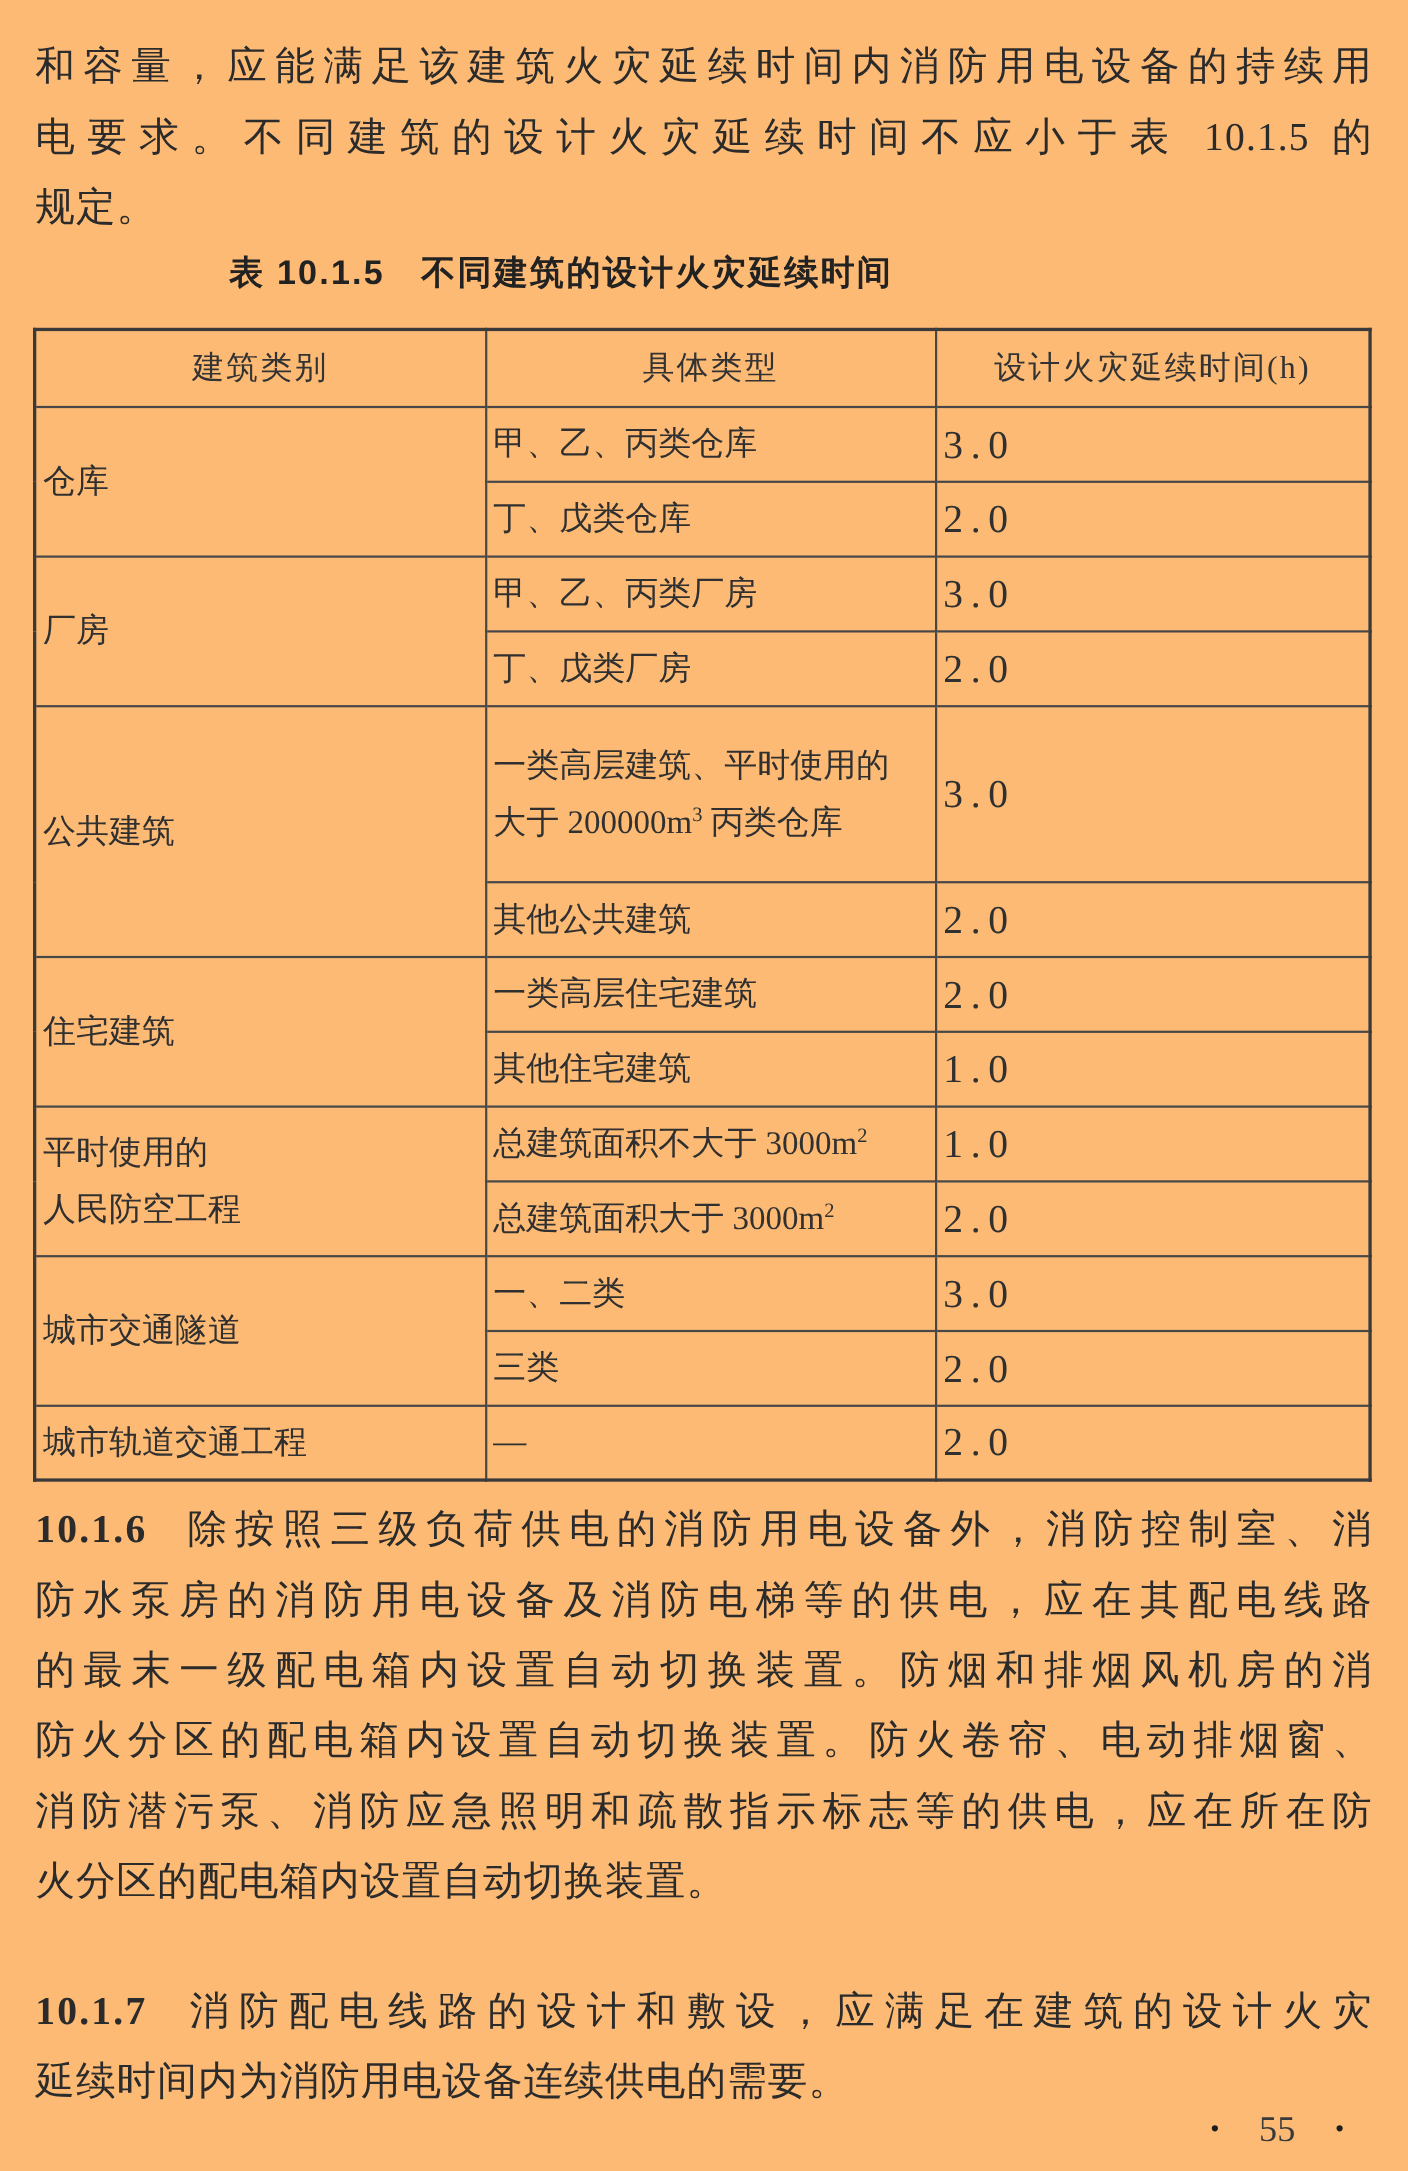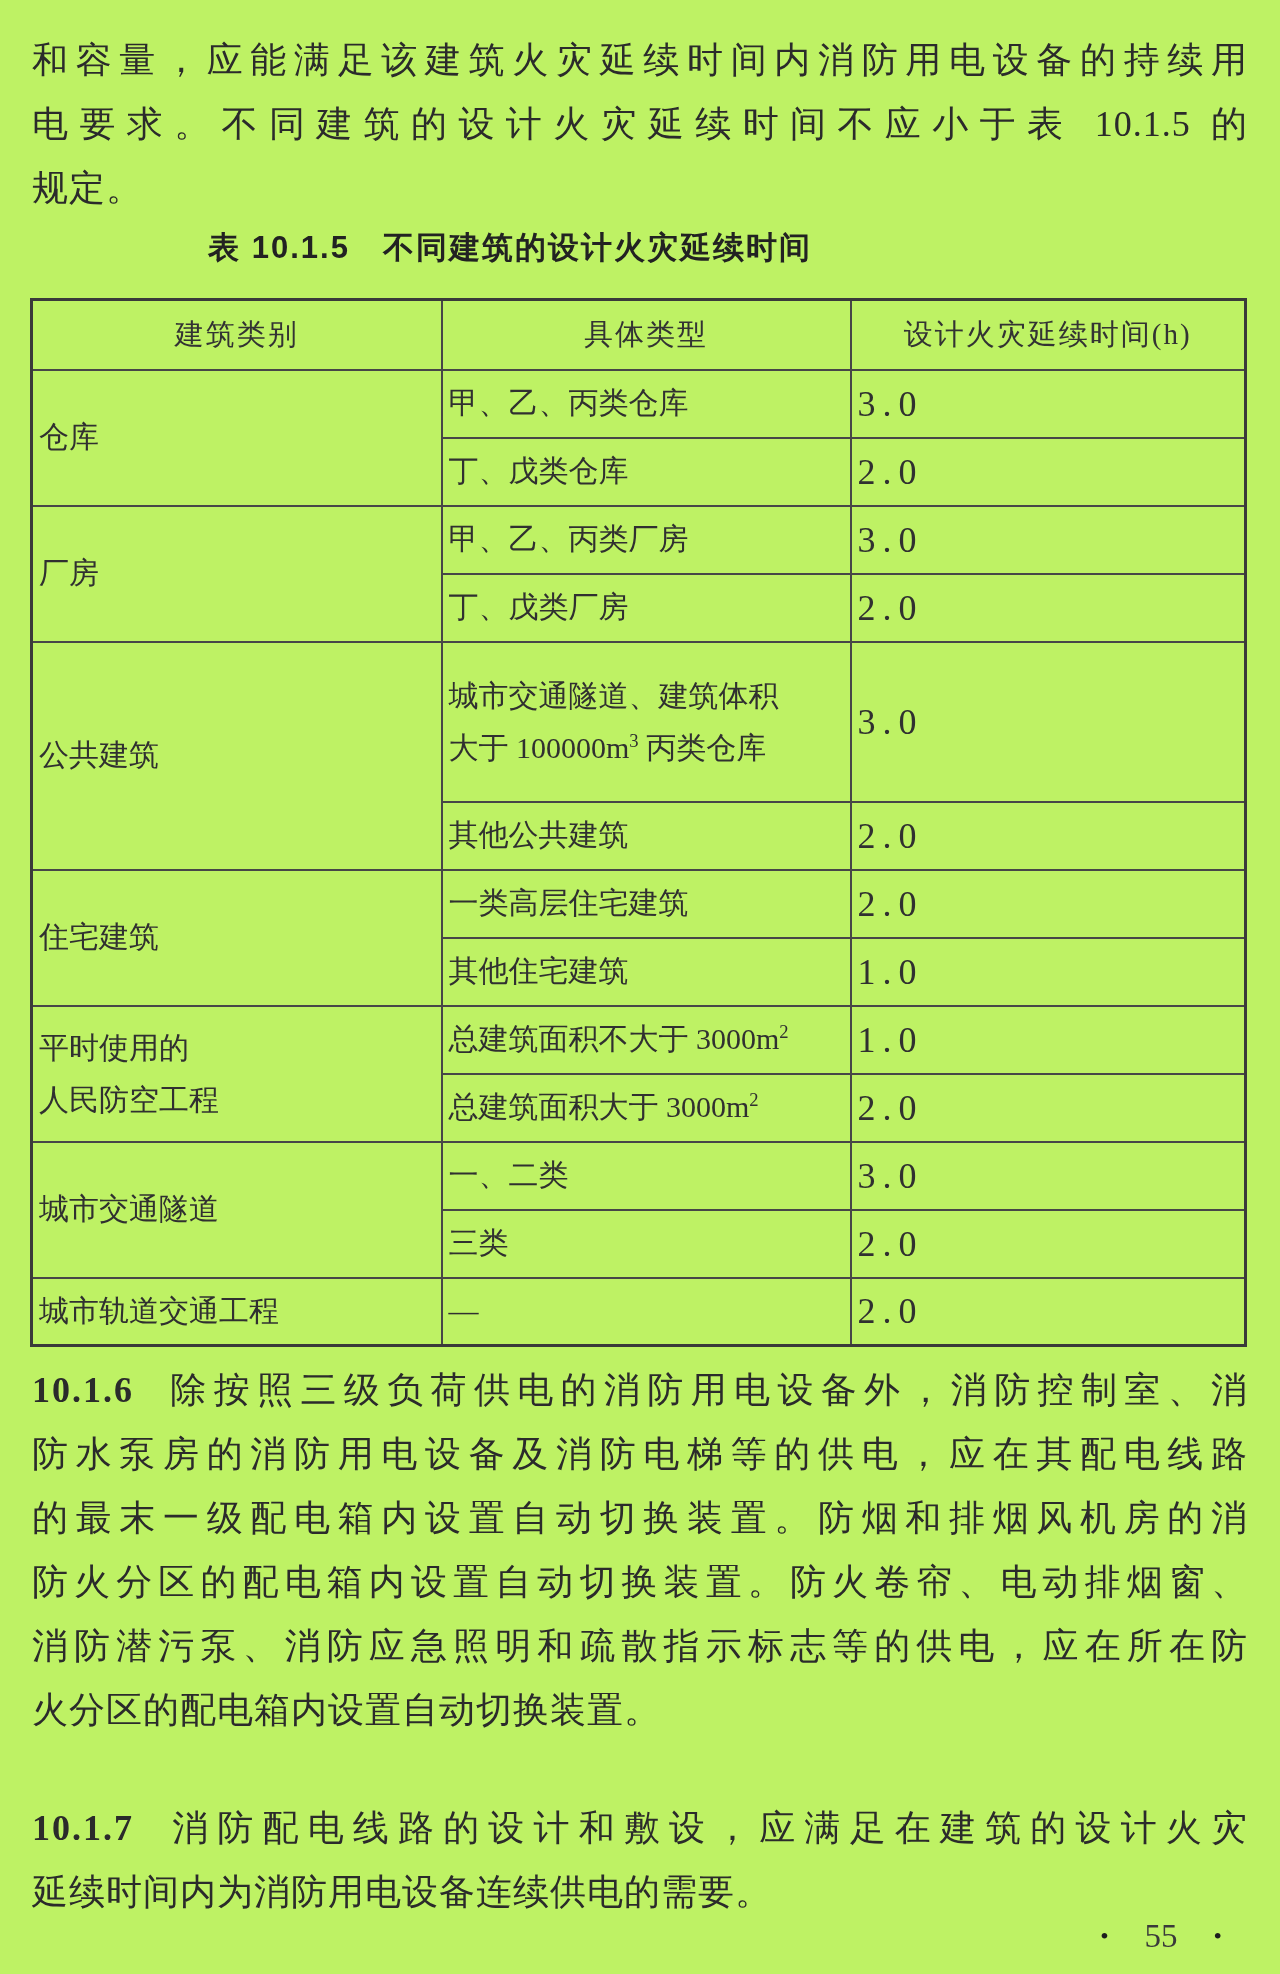--- a/index.html
+++ b/index.html
@@ -1,21 +1,21 @@
 <!DOCTYPE html>
 <html lang="zh"><head>
 <meta charset="utf-8">
 <style>
   * { margin: 0; padding: 0; box-sizing: border-box; }
   html, body { background: #ffffff; }
   .page {
     position: relative;
     width: 1280px;
     height: 1974px;
-    background: #bef264;
+    background: #fdba74;
     color: #2b2b2b;
     font-family: "Liberation Serif", "DejaVu Serif", serif;
     overflow: hidden;
   }
   
   .para { position: absolute; left: 32px; width: 1216px; }
   .line {
     height: 64px;
     line-height: 64px;
     font-size: 36px;
@@ -125,22 +125,22 @@
       <td class="duration">3.0</td>
     </tr>
     <tr class="h-row">
       <td>丁、戊类厂房</td>
       <td class="duration">2.0</td>
     </tr>
 
     <tr class="h-tall">
       <td rowspan="2">公共建筑</td>
       <td>
-        <div class="cell-line">城市交通隧道、建筑体积</div>
-        <div class="cell-line"><span>大于 100000m</span><sup>3</sup><span> 丙类仓库</span></div>
+        <div class="cell-line">一类高层建筑、平时使用的</div>
+        <div class="cell-line"><span>大于 200000m</span><sup>3</sup><span> 丙类仓库</span></div>
       </td>
       <td class="duration">3.0</td>
     </tr>
     <tr class="h-row">
       <td>其他公共建筑</td>
       <td class="duration">2.0</td>
     </tr>
 
     <tr class="h-row">
       <td rowspan="2">住宅建筑</td>

